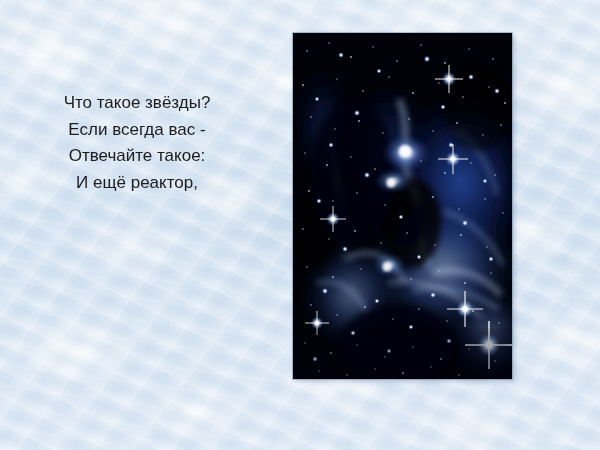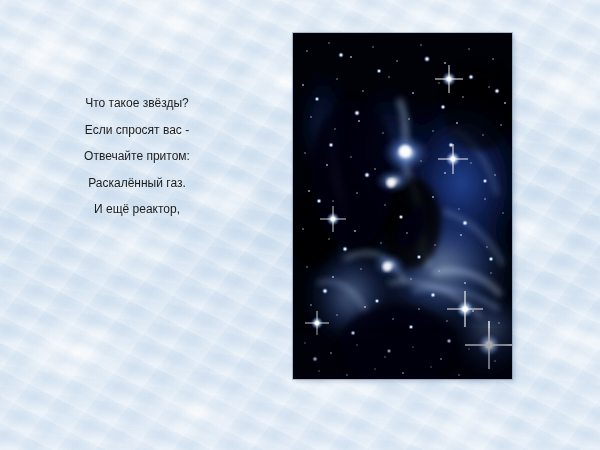--- a/index.html
+++ b/index.html
@@ -56,21 +56,21 @@
   #poem {
     position: absolute;
     left: 12px;
     top: 90px;
     width: 250px;
     text-align: center;
     z-index: 3;
   }
   .poem-line {
     font-family: "Liberation Sans", sans-serif;
-    font-size: 12px;
+    font-size: 17px;
     line-height: 26.6px;
     color: #1c1c1c;
     white-space: nowrap;
   }
 
   
   #picture-frame {
     position: absolute;
     left: 293px;
     top: 33px;
@@ -89,23 +89,22 @@
     display: block;
   }
 </style>
 </head>
 <body>
 
 <div id="slide">
 
   <div id="poem">
     <div class="poem-line">Что такое звёзды?</div>
-    <div class="poem-line">Если спросят вас -</div>
-    <div class="poem-line">Отвечайте притом:</div>
-    <div class="poem-line">Раскалённый газ.</div>
+    <div class="poem-line">Если всегда вас -</div>
+    <div class="poem-line">Отвечайте такое:</div>
     <div class="poem-line">И ещё реактор,</div>
   </div>
 
   <div id="picture-frame">
     <svg id="nebula" viewBox="0 0 219 346" preserveAspectRatio="none" xmlns="http://www.w3.org/2000/svg">
       <defs>
         <radialGradient id="gBigGlow" cx="50%" cy="50%" r="50%">
           <stop offset="0%" stop-color="#ffffff" stop-opacity="1"></stop>
           <stop offset="18%" stop-color="#dbeaff" stop-opacity="0.95"></stop>
           <stop offset="42%" stop-color="#5f8ee0" stop-opacity="0.55"></stop>

